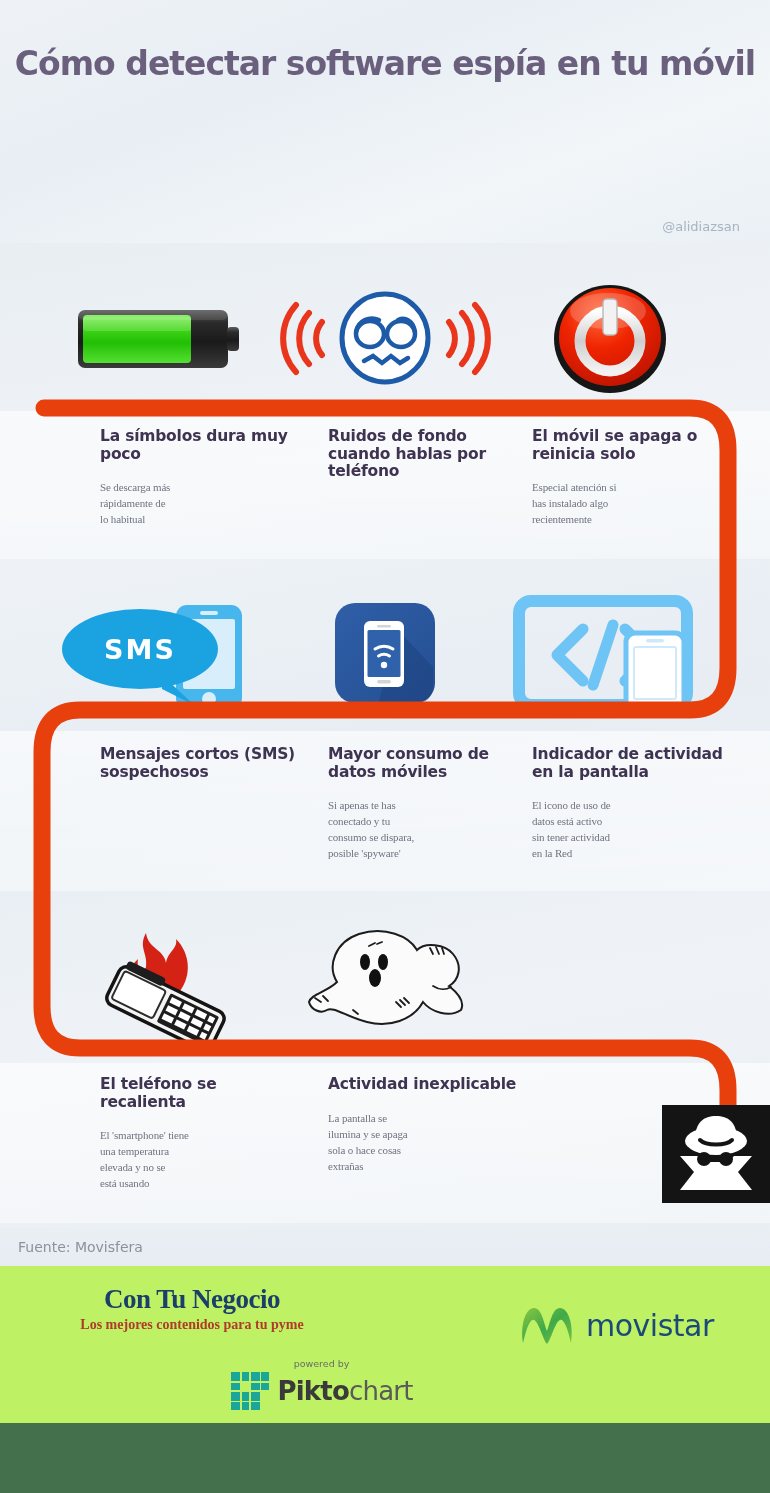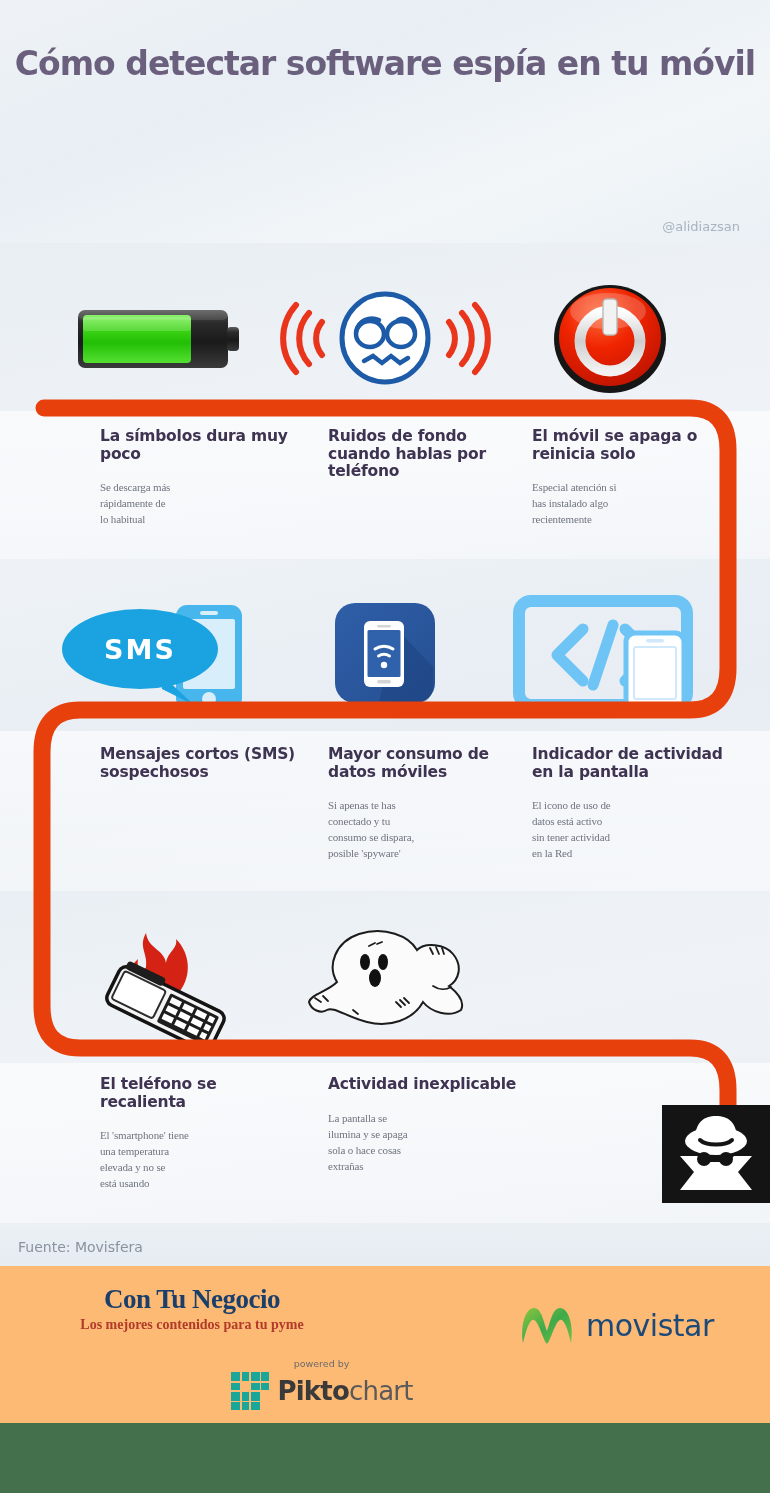--- a/index.html
+++ b/index.html
@@ -133,21 +133,21 @@
     font-size: 14px;
     color: #8a929c;
     font-family: "DejaVu Sans", sans-serif;
   }
 
   
   .footer {
     position: absolute;
     left: 0; top: 1266px;
     width: 770px; height: 157px;
-    background: #fdba74;
+    background: #bef264;
   }
   .ctn-logo { position: absolute; left: 62px; top: 18px; width: 260px; text-align: center; }
   .ctn-main {
     font-family: "Liberation Serif", serif;
     font-size: 27px; font-weight: 700;
     color: #1b3f6b; letter-spacing: -0.5px;
   }
   .ctn-sub {
     font-family: "Liberation Serif", serif;
     font-size: 14px; font-weight: 700;

